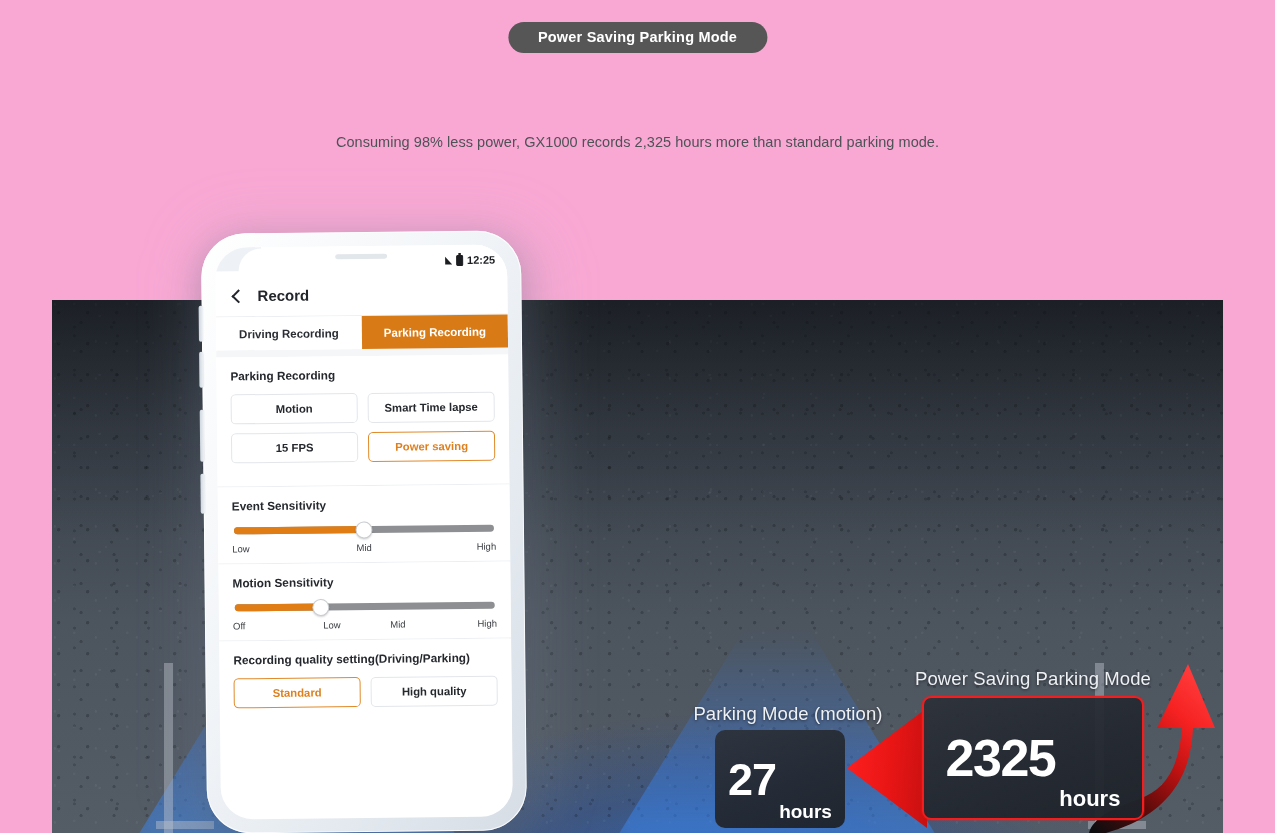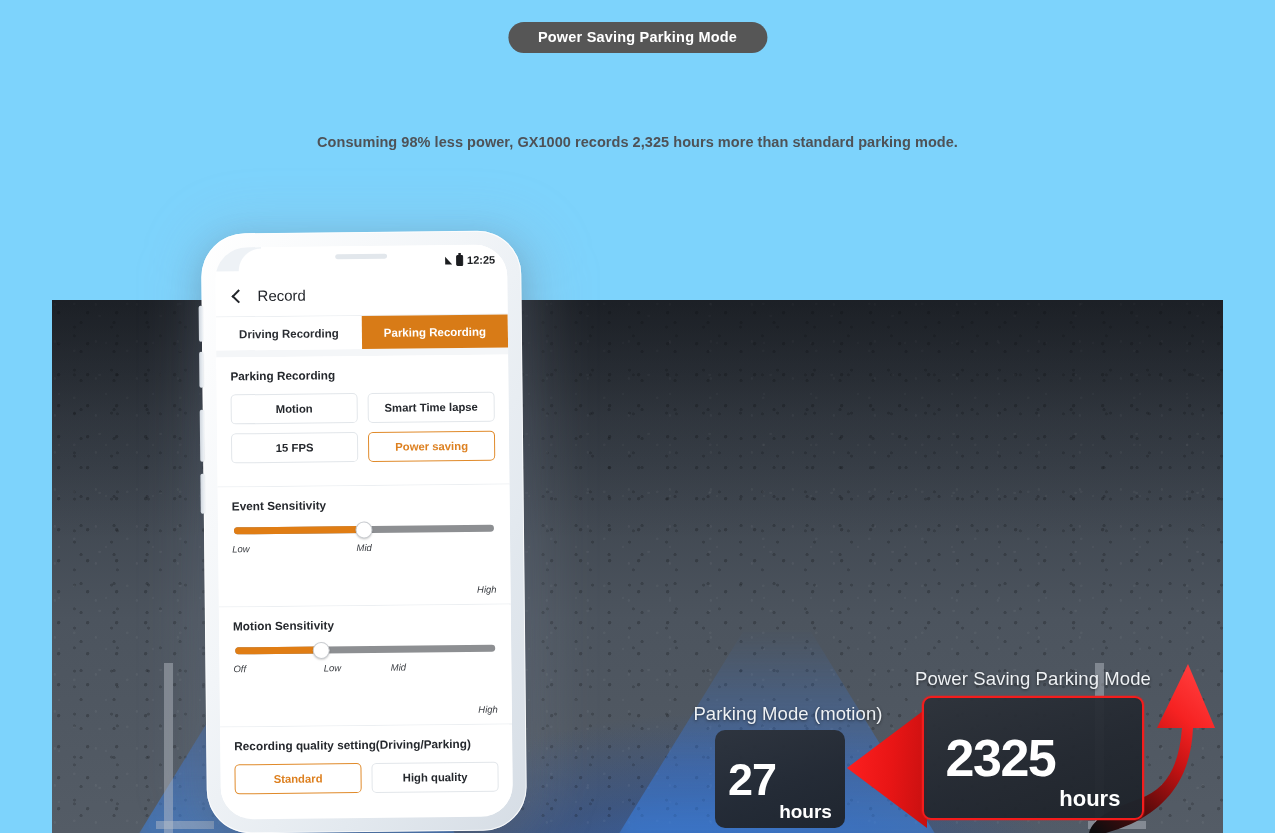--- a/index.html
+++ b/index.html
@@ -2,21 +2,21 @@
 <html><head>
 <meta charset="utf-8">
 <style>
   * { box-sizing: border-box; margin: 0; padding: 0; }
   html, body {
     width: 1275px; height: 833px;
     background: #ffffff;
     font-family: "Liberation Sans", sans-serif;
     overflow: hidden;
   }
-  .page { position: relative; width: 1275px; height: 833px; background: #7dd3fc; }
+  .page { position: relative; width: 1275px; height: 833px; background: #f9a8d4; }
 
   
   .pill {
     position: absolute; left: 50%; transform: translateX(-50%);
     top: 22px;
     background: #565656; color: #ffffff;
     border-radius: 16px;
     padding: 7px 30px 8px 30px;
     font-size: 14.5px; font-weight: bold;
     letter-spacing: .2px; white-space: nowrap;
@@ -26,21 +26,20 @@
     text-align: center;
     font-size: 39px; font-weight: 400;
     color: #3f4246; letter-spacing: .5px;
     font-family: "DejaVu Sans", sans-serif;
   }
   .subhead {
     position: absolute; top: 134px; left: 0; right: 0;
     text-align: center;
     font-size: 14.5px; color: #4e5257;
     letter-spacing: .05px;
-    font-weight: bold;
   }
 
   
   .photo {
     position: absolute; left: 52px; top: 300px;
     width: 1171px; height: 533px;
     overflow: hidden;
     background:
       radial-gradient(ellipse 520px 300px at 56% 118%, rgba(40,110,220,.72) 0%, rgba(30,80,170,.30) 45%, rgba(20,40,90,0) 72%),
       radial-gradient(ellipse 900px 420px at 50% 135%, rgba(25,70,160,.45) 0%, rgba(20,45,100,0) 70%),
@@ -176,21 +175,21 @@
   .batt::before { content:""; position:absolute; left:1.5px; top:-3px; width:3px; height:2px; background:#1b1d20; border-radius:1px; }
 
   .navbar {
     display:flex; align-items:center; gap:14px;
     padding: 10px 16px 12px 16px; background:#fff;
   }
   .chev {
     width: 10px; height: 10px; border-left: 2.2px solid #22252a; border-bottom: 2.2px solid #22252a;
     transform: rotate(45deg); margin-left: 2px;
   }
-  .nav-title { font-size: 15px; font-weight: normal; color:#22252a; }
+  .nav-title { font-size: 15px; font-weight: bold; color:#22252a; }
 
   .tabs { display:flex; height: 34px; border-top:1px solid #eceff2; }
   .tab {
     flex:1; display:flex; align-items:center; justify-content:center;
     font-size: 11.5px; font-weight:bold; color:#2a2d32; background:#fff;
   }
   .tab.active { background:#d87b17; color:#ffffff; }
 
   .sep { height: 7px; background:#f4f6f8; }
   .section { padding: 12px 14px 14px 14px; background:#fff; }
@@ -210,23 +209,23 @@
   .track {
     position:relative; height: 7px; border-radius: 4px; background:#8d8f92; margin: 0 2px;
   }
   .fill { position:absolute; left:0; top:0; bottom:0; border-radius:4px; background:#e07d14; }
   .thumb {
     position:absolute; top: 50%; width:17px; height:17px; border-radius:50%;
     background:#fff; border: 1.6px solid #c9ccd0; transform: translate(-50%,-50%);
     box-shadow: 0 1px 2px rgba(0,0,0,.18);
   }
   .ticks { display:flex; margin-top: 9px; font-size: 9.5px; color:#3a3d42; }
-  .ticks span { flex:1;font-style:italic; }
+  .ticks span { flex:1; }
   .ticks span:first-child { text-align:left; }
-  .ticks span:last-child { text-align:right;margin-top:43px; }
+  .ticks span:last-child { text-align:right; }
   .ticks.three span:nth-child(2) { text-align:center; }
   .ticks.four span:nth-child(2) { text-align:center; }
   .ticks.four span:nth-child(3) { text-align:center; }
 </style>
 </head>
 <body>
 
 <div class="page">
 
   <div class="pill">Power Saving Parking Mode</div>

